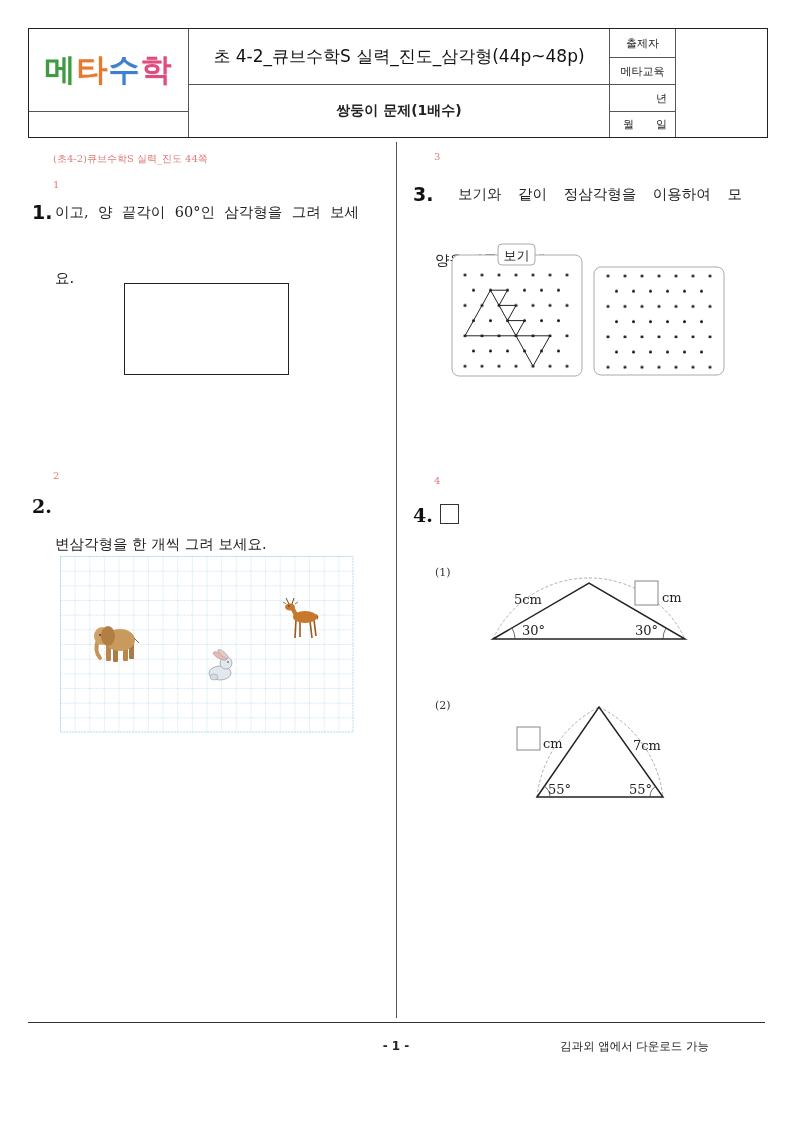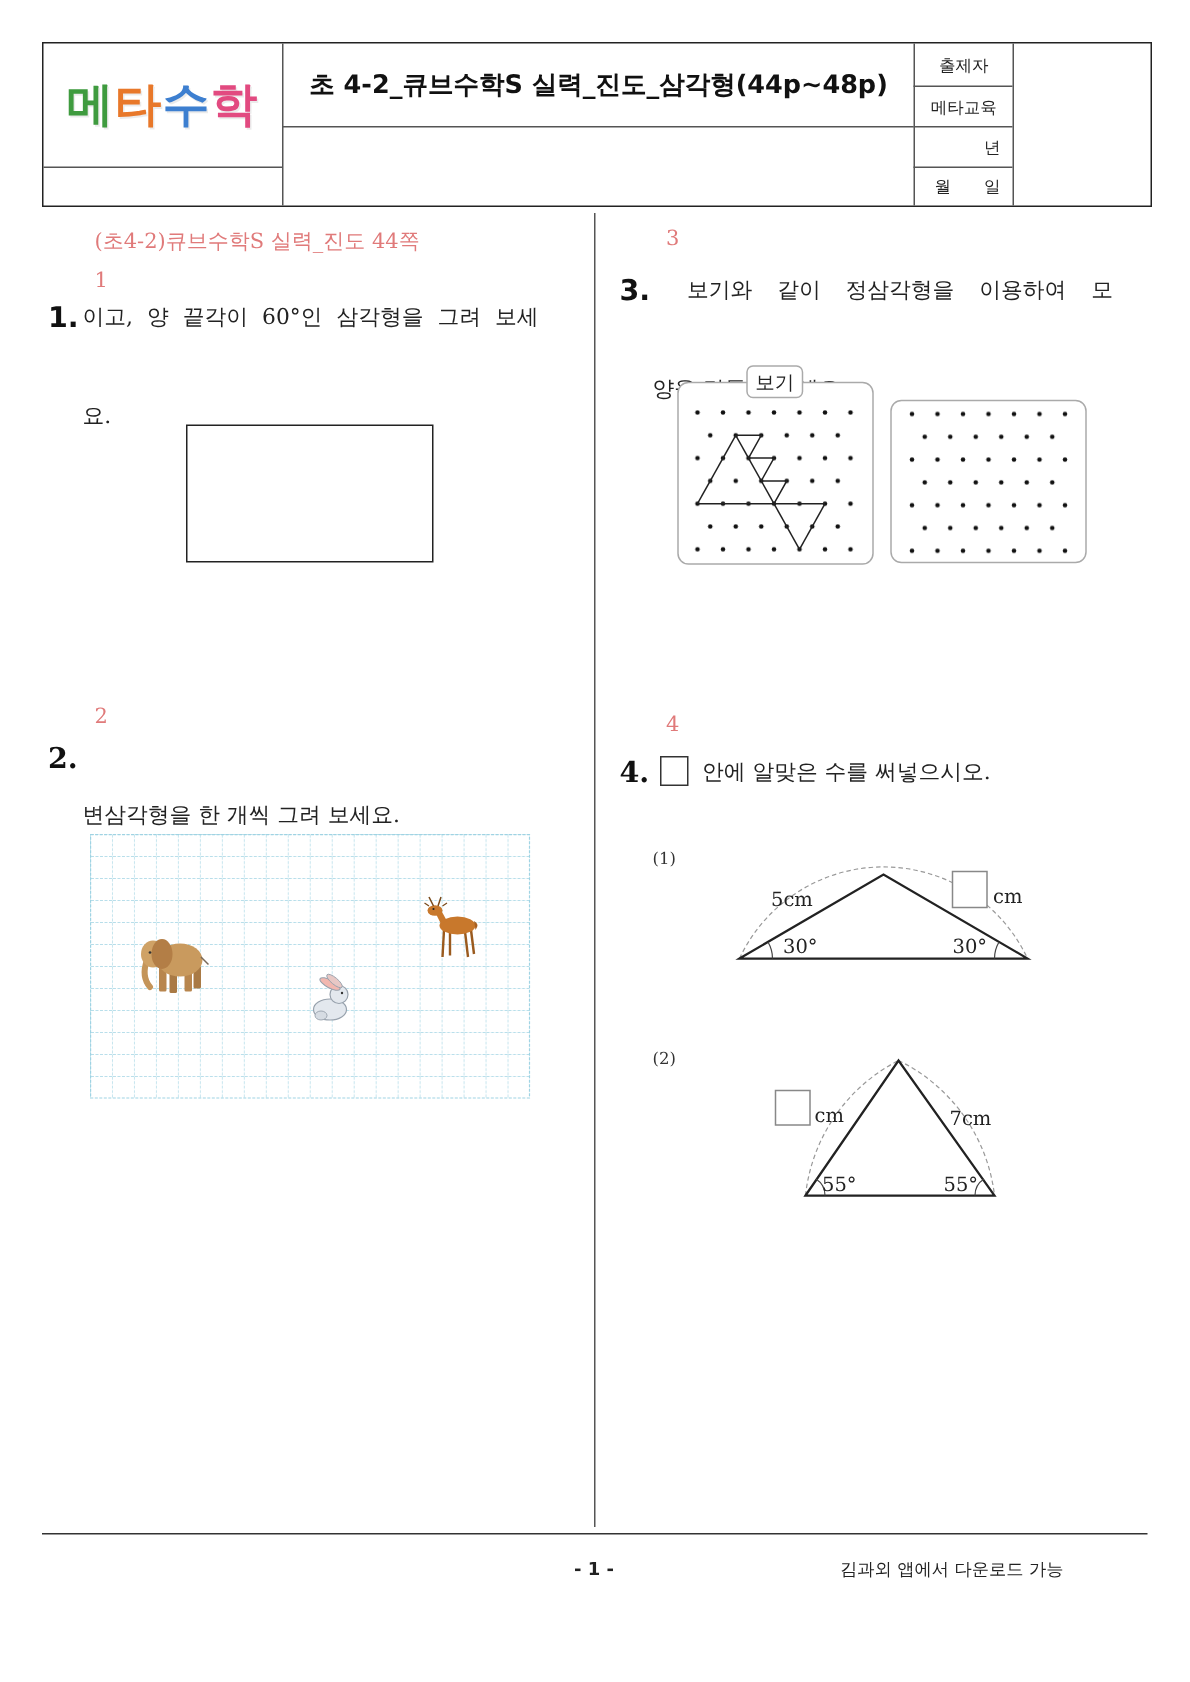--- a/index.html
+++ b/index.html
@@ -3,24 +3,24 @@
 <meta charset="utf-8">
 <style>
   html, body { margin:0; padding:0; background:#fff; }
   #page { position:relative; width:793px; height:1121px; overflow:hidden; background:#fff; color:#222; font-family:"DejaVu Serif", serif; }
   .abs { position:absolute; }
   .hline { position:absolute; height:0; border-top:1px solid #555; }
   .vline { position:absolute; width:0; border-left:1px solid #555; }
   .cell { position:absolute; display:flex; align-items:center; justify-content:center; font-family:"DejaVu Sans", sans-serif; }
   .logo { font-family:"DejaVu Sans", sans-serif; font-weight:bold; font-size:31px; letter-spacing:1px; }
   .logo span { text-shadow: 1px 1px 0 rgba(0,0,0,0.08); }
-  .title { font-size:17px; font-weight:bold; color:#111; }
+  .title { font-size:17px; font-weight:normal; color:#111; }
   .subtitle { font-size:14px; font-weight:bold; color:#222; }
   .small { font-size:11px; color:#222; }
-  .ref { position:absolute; font-family:"DejaVu Serif", serif; font-size:14px; color:#e07a7a;margin-left:10px; }
+  .ref { position:absolute; font-family:"DejaVu Serif", serif; font-size:10px; color:#e07a7a; }
   .pnum { position:absolute; font-family:"DejaVu Sans", sans-serif; font-weight:bold; font-size:19px; line-height:27px; color:#111; }
   .pnum.serif { font-family:"DejaVu Serif", serif; }
   .lines { position:absolute; font-size:14.5px; line-height:27.5px; color:#222; }
   .jl { text-align:justify; text-align-last:justify; }
   .ll { text-align:left;margin-top:38px; }
   .sub { position:absolute; font-size:11px; color:#333; }
   svg text { font-family:"DejaVu Serif", serif; }
 </style>
 </head>
 <body>
@@ -38,20 +38,21 @@
   <div class="hline" style="left:609px; top:111px; width:66px;"></div>
 
   <div class="cell logo" style="left:29px; top:29px; width:159px; height:82px;">
     <span style="color:#3f9b3f;">메</span>
     <span style="color:#e8782a;">타</span>
     <span style="color:#3d7fd0;">수</span>
     <span style="color:#e24a80;">학</span>
   </div>
 
   <div class="cell title" style="left:189px; top:29px; width:420px; height:55px;">초 4-2_큐브수학S 실력_진도_삼각형(44p~48p)</div>
+  <div class="cell subtitle" style="left:189px; top:85px; width:420px; height:51px;">쌍둥이 문제(1배수)</div>
 
   <div class="cell small" style="left:610px; top:29px; width:65px; height:28px;">출제자</div>
   <div class="cell small" style="left:610px; top:58px; width:65px; height:26px;">메타교육</div>
   <div class="cell small" style="left:610px; top:85px; width:65px; height:26px; justify-content:flex-end;">
     <span style="padding-right:8px;">년</span>
   </div>
   <div class="cell small" style="left:610px; top:112px; width:65px; height:24px; justify-content:space-between;">
     <span style="padding-left:13px;">월</span>
     <span style="padding-right:8px;">일</span>
   </div>
@@ -165,21 +166,20 @@
     <g>
       <rect x="594" y="267" width="130" height="108" rx="7" fill="#fff" stroke="#aaa" stroke-width="1"></rect>
       <rect x="599.5" y="268.4" width="119" height="105" fill="url(#dotC)"></rect>
       <rect x="608" y="283.6" width="102" height="91.2" fill="url(#dotD)"></rect>
     </g>
   </svg>
 
   <div class="ref" style="left:434px; top:475px;">4</div>
   <div class="pnum serif" style="left:413px; top:502px;">4.</div>
   <div class="abs" style="left:440px; top:504px; width:17px; height:18px; border:1.3px solid #333;"></div>
-  <div class="lines" style="left:468px; top:502px; white-space:nowrap;">안에 알맞은 수를 써넣으시오.</div>
 
   <div class="sub" style="left:435px; top:566px;">(1)</div>
   <svg class="abs" style="left:480px; top:570px;" width="220" height="80" viewBox="480 570 220 80">
     <path d="M493 639 A106 106 0 0 1 685 639" fill="none" stroke="#999" stroke-width="0.8" stroke-dasharray="3,2"></path>
     <polygon points="493,639 589,583 685,639" fill="none" stroke="#222" stroke-width="1.5"></polygon>
     <path d="M515 639 A22 22 0 0 0 512 628" fill="none" stroke="#444" stroke-width="0.8"></path>
     <path d="M663 639 A22 22 0 0 1 666 628" fill="none" stroke="#444" stroke-width="0.8"></path>
     <rect x="635" y="581" width="23" height="24" fill="#fff" stroke="#888" stroke-width="1"></rect>
     <text x="662" y="602" font-size="13" fill="#222">cm</text>
     <text x="514" y="604" font-size="13" fill="#222">5cm</text>

